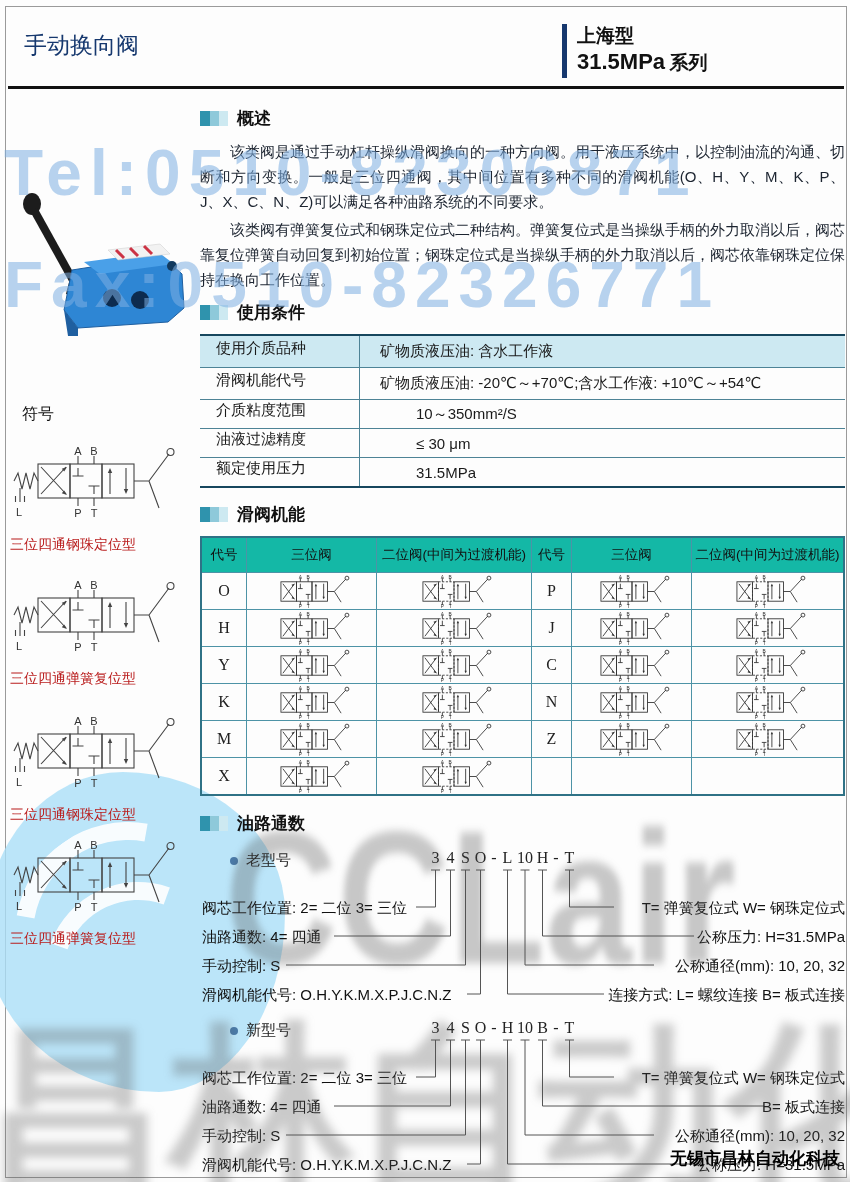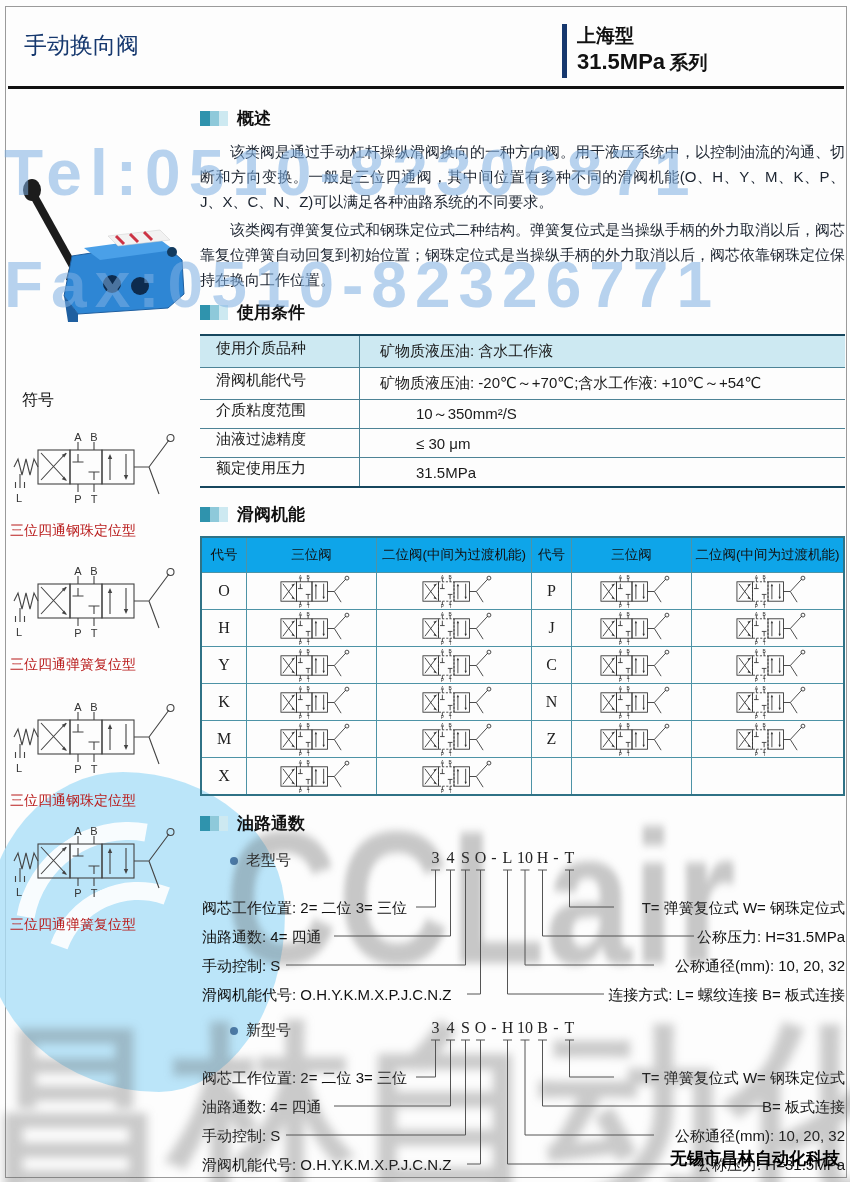--- a/index.html
+++ b/index.html
@@ -27,21 +27,21 @@
   .wm-bottom{left:-15px;top:988px;font-weight:bold;font-size:185px;color:rgba(85,85,85,0.30);
              filter:blur(5px);z-index:6;}
   .wm-blob{left:-15px;top:772px;width:300px;height:320px;z-index:1;}
   .blob-body{position:absolute;left:0;top:0;width:100%;height:100%;background:#aadef8;opacity:.8;
              border-radius:46% 54% 42% 58%/50% 44% 56% 50%;}
   .blob-arc{position:absolute;border:18px solid transparent;border-top-color:#fff;border-radius:50%;opacity:.9;}
   .arc1{left:30px;top:50px;width:190px;height:190px;transform:rotate(-35deg);}
   .arc2{left:60px;top:110px;width:150px;height:150px;transform:rotate(-25deg);}
 
   
-  .sidebar{position:absolute;left:8px;top:88px;width:188px;height:1060px;z-index:2;}
+  .sidebar{position:absolute;left:8px;top:102px;width:188px;height:1060px;z-index:2;}
   .photo{position:absolute;left:4px;top:88px;width:176px;height:152px;}
   .symbol-label{position:absolute;left:14px;top:302px;font-size:16px;color:#111;}
   .diag{position:absolute;left:2px;width:180px;}
   .diag svg{display:block;}
   .diag-cap{width:180px;text-align:left;font-size:14px;color:#b91c1c;margin-top:10px;}
   .d1{top:344px;} .d2{top:478px;} .d3{top:614px;} .d4{top:738px;}
 
   
   .main{position:absolute;left:200px;top:91px;width:645px;z-index:2;}
   .sec-head{display:flex;align-items:center;gap:9px;}
@@ -63,21 +63,21 @@
   .r30{height:31px;} .r28{height:28px;gap:36px;}
 
   .h-spool{margin-top:15px;}
   .spool-table{margin-top:10px;border:2px solid #2f7286;}
   .sp-row{display:flex;}
   .sp-row + .sp-row{border-top:1px solid #4d93a6;}
   .sp-cell{border-right:1px solid #4d93a6;display:flex;align-items:center;justify-content:center;
            box-sizing:border-box;}
   .sp-cell:last-child{border-right:none;}
   .c0{width:45px;} .c1{width:130px;} .c2{width:155px;} .c3{width:40px;} .c4{width:120px;} .c5{width:151px;}
-  .sp-head{background:#0ea5e9;height:34px;font-size:13.5px;color:#111;}
+  .sp-head{background:#14b8a6;height:34px;font-size:13.5px;color:#111;}
   .sp-body{height:36px;}
   .sp-code{font-family:"Liberation Serif",serif;font-size:16px;color:#222;}
   .valve-mini{width:100px;height:33px;}
 
   .h-model{margin-top:16px;}
   .model-block{position:relative;width:645px;height:166px;margin-top:12px;font-size:15px;}
   .model-label{position:absolute;left:30px;top:4px;display:flex;align-items:center;gap:8px;color:#222;}
   .bullet{width:8px;height:8px;border-radius:50%;background:#4a7aa8;}
   .model-code{position:absolute;left:228px;top:2px;display:flex;font-family:"Liberation Serif",serif;
               font-size:16px;color:#222;}

